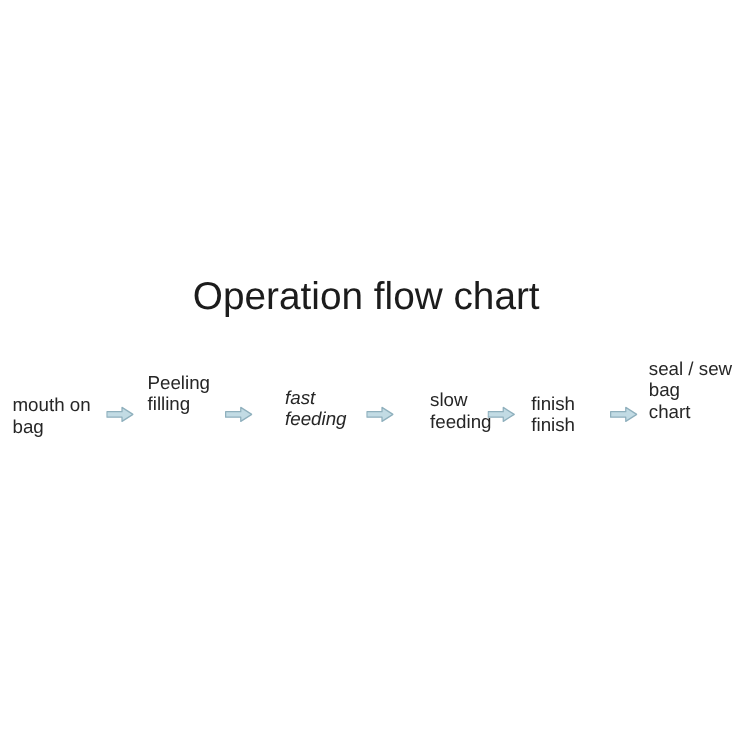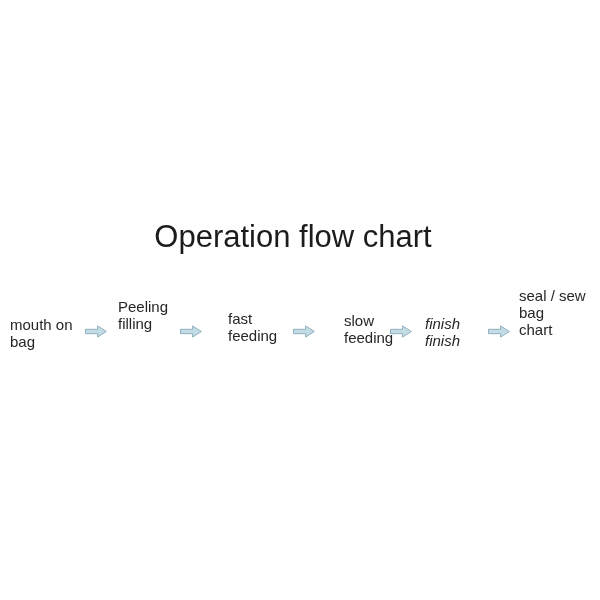--- a/index.html
+++ b/index.html
@@ -69,39 +69,39 @@
 
   <div class="step" style="left:118px; top:298px;">
     <div>Peeling</div>
     <div>filling</div>
   </div>
 
   <svg class="arrow" style="left:180px; top:325px;" viewBox="0 0 22 13" aria-hidden="true">
     <path d="M0.5 4.3 H12.6 V0.9 L21.4 6.5 L12.6 12.1 V8.7 H0.5 Z"></path>
   </svg>
 
-  <div class="step" style="left:228px; top:310px;">
+  <div class="step" style="left:228px; top:310px;font-style:italic;">
     <div>fast</div>
     <div>feeding</div>
   </div>
 
   <svg class="arrow" style="left:293px; top:325px;" viewBox="0 0 22 13" aria-hidden="true">
     <path d="M0.5 4.3 H12.6 V0.9 L21.4 6.5 L12.6 12.1 V8.7 H0.5 Z"></path>
   </svg>
 
   <div class="step" style="left:344px; top:312px;">
     <div>slow</div>
     <div>feeding</div>
   </div>
 
   <svg class="arrow" style="left:390px; top:325px;" viewBox="0 0 22 13" aria-hidden="true">
     <path d="M0.5 4.3 H12.6 V0.9 L21.4 6.5 L12.6 12.1 V8.7 H0.5 Z"></path>
   </svg>
 
-  <div class="step" style="left:425px; top:315px;font-style:italic;">
+  <div class="step" style="left:425px; top:315px;">
     <div>finish</div>
     <div>finish</div>
   </div>
 
   <svg class="arrow" style="left:488px; top:325px;" viewBox="0 0 22 13" aria-hidden="true">
     <path d="M0.5 4.3 H12.6 V0.9 L21.4 6.5 L12.6 12.1 V8.7 H0.5 Z"></path>
   </svg>
 
   <div class="step" style="left:519px; top:287px;">
     <div>seal / sew</div>

